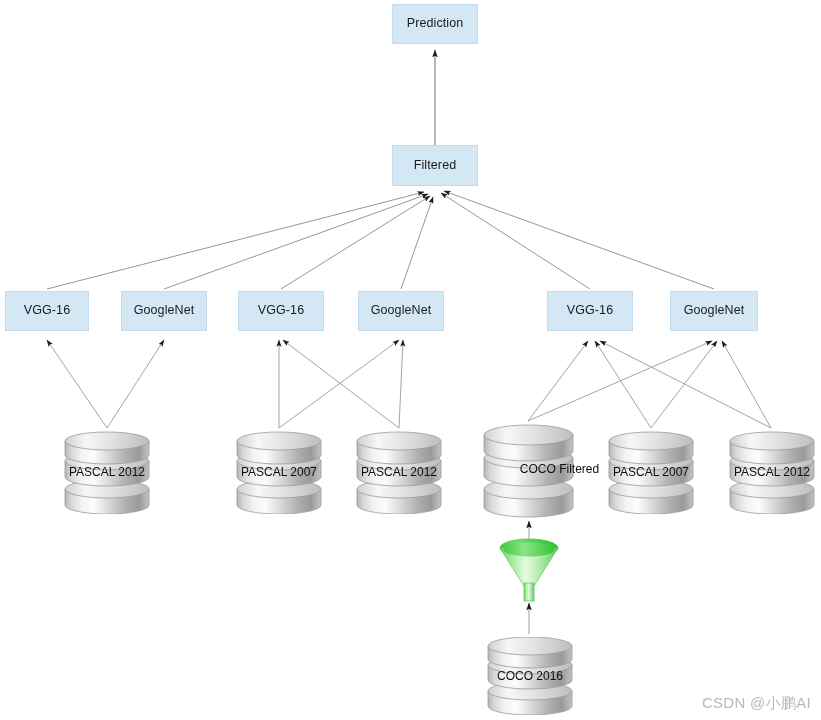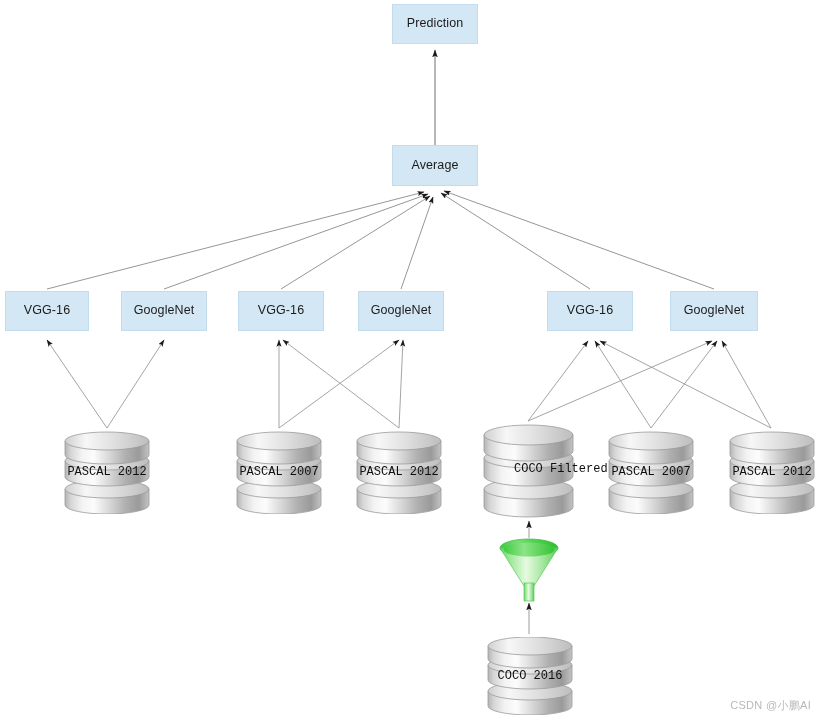--- a/index.html
+++ b/index.html
@@ -31,39 +31,38 @@
     justify-content: center;
     font-size: 12.5px;
     color: #1b1b1b;
     letter-spacing: 0.1px;
     text-align: left;
     line-height: 1.1;
   }
   .cyl {
     position: absolute;
     box-sizing: border-box;
-    font-family: Liberation Mono, monospace;
   }
   .cyl svg { display: block; }
   .cyl-label {
     position: absolute;
     left: 0;
     width: 100%;
     text-align: center;
     font-size: 12px;
     color: #0f0f0f;
     pointer-events: none;
     white-space: nowrap;
     line-height: 1;
   }
   .watermark {
     position: absolute;
     right: 10px;
     bottom: 7px;
-    font-size: 11px;
+    font-size: 15px;
     color: #b8b8b8;
     letter-spacing: 0.3px;
     white-space: nowrap;
   }
 </style>
 </head>
 <body>
 
 <svg id="canvas" viewBox="0 0 821 720" xmlns="http://www.w3.org/2000/svg">
   <defs>
@@ -149,21 +148,21 @@
     <ellipse cx="29" cy="10.5" rx="25.5" ry="7" fill="url(#funnelInner)"></ellipse>
     <rect x="24" y="44" width="10" height="18" fill="url(#funnelCone)" stroke="#57c957" stroke-width="0.7"></rect>
   </g>
 </svg>
 
 <div class="node-box" style="left:392px; top:4px; width:86px; height:40px;">
   <span>Prediction</span>
 </div>
 
 <div class="node-box" style="left:392px; top:145px; width:86px; height:41px;">
-  <span>Average</span>
+  <span>Filtered</span>
 </div>
 
 <div class="node-box" style="left:5px; top:291px; width:84px; height:40px;">
   <span>VGG-16</span>
 </div>
 <div class="node-box" style="left:121px; top:291px; width:86px; height:40px;">
   <span>GoogleNet</span>
 </div>
 <div class="node-box" style="left:238px; top:291px; width:86px; height:40px;">
   <span>VGG-16</span>

